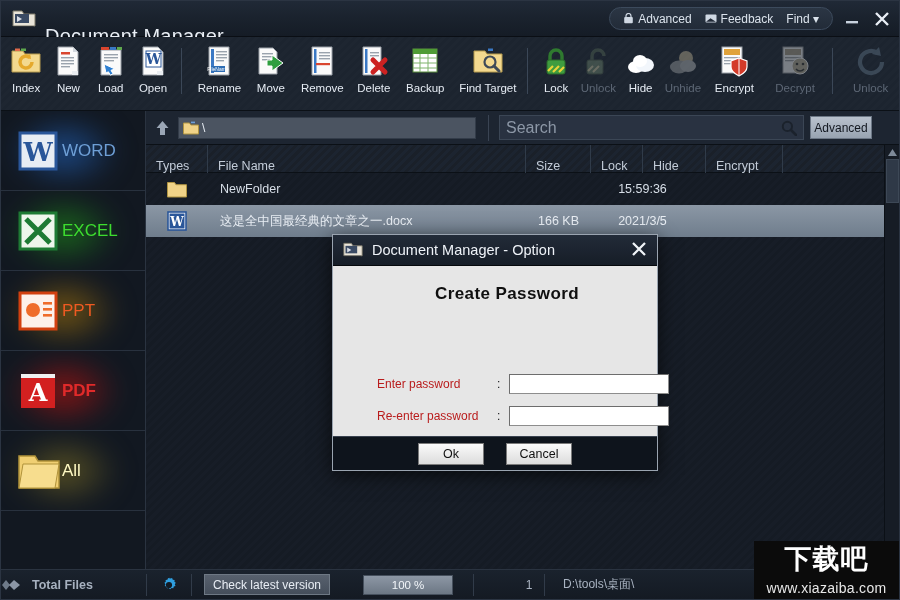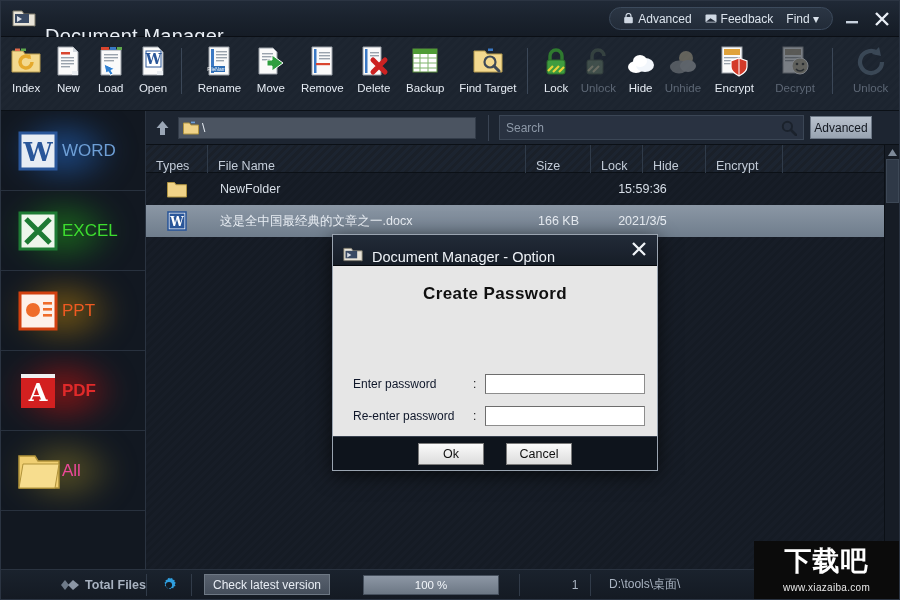--- a/index.html
+++ b/index.html
@@ -77,21 +77,21 @@
     display: flex; align-items: center; padding-left: 4px; gap: 3px;
   }
   #path-text { font-size: 12px; color: #e6ecf3; }
   #nav-sep { width: 1px; height: 26px; background: #3a4453; margin: 0 10px 0 12px; }
   #search-box {
     width: 305px; height: 25px; background: #293241; border: 1px solid #3b4655;
     display:flex; align-items:center; padding: 0 6px;
   }
   #search-input {
     flex: 1; background: transparent; border: none; outline: none;
-    font-size: 12px; color: #dde4ec; font-family: "Liberation Sans", sans-serif;
+    font-size: 16px; color: #dde4ec; font-family: "Liberation Sans", sans-serif;
   }
   #search-input::placeholder { color: #8d98a7; }
   #adv-btn {
     width: 62px; height: 23px; margin-left: 6px;
     background: linear-gradient(180deg, #b9c2cd 0%, #98a3b1 100%);
     border: 1px solid #6c7785; color: #12171f; font-size: 12px;
     display:flex; align-items:center; justify-content:center; cursor:pointer;
   }
 
   
@@ -147,68 +147,68 @@
   .sb-lbl { position: relative; z-index: 2; font-size: 17px; margin-left: 3px; font-weight: 500; }
 
   
   #statusbar {
     position: absolute; bottom: 0; left: 0; width: 900px; height: 30px;
     background: linear-gradient(180deg, #1a222d 0%, #141a23 100%);
     border-top: 1px solid #2a3340;
     display: flex; align-items: center;
   }
   .st-sep { width: 1px; height: 22px; background: #313b49; }
-  #total-files { width: 145px; display:flex; align-items:center; justify-content:flex-end; gap:5px;
+  #total-files { width: 145px; display:flex; align-items:center; justify-content:flex-start; gap:11px;
     font-size:12.5px; color:#a7b1bf; font-weight:bold; cursor:pointer; }
   #gear-btn { width: 44px; display:flex; align-items:center; justify-content:center; cursor:pointer; }
   #check-ver {
     margin-left: 12px; height: 21px; padding: 0 8px;
     background: linear-gradient(180deg, #58616e 0%, #454e5b 100%);
     border: 1px solid #6e7884; color: #e8edf4; font-size: 12px;
     display:flex; align-items:center; cursor:pointer;
   }
   #progress {
-    margin-left: 33px; width: 136px; height: 20px;
+    margin-left: 33px; width: 90px; height: 20px;
     background: linear-gradient(180deg, #8d97a5 0%, #6c7784 100%);
     border: 1px solid #46505d; color: #f2f6fa; font-size: 11.5px;
     display:flex; align-items:center; justify-content:center;
   }
   #count { margin-left: 40px; width: 30px; text-align:center; font-size:12px; color:#aab4c2; }
   #curpath { margin-left: 18px; font-size:12px; color:#aab4c2; }
 
   
   #watermark {
     position: absolute; right: 0px; bottom: 0px; width: 145px; height: 58px;
     background: #0b0b0b; display: flex; flex-direction: column;
     align-items: center; justify-content: center; pointer-events: none;
   }
   #wm-cn { font-size: 27px; color: #ffffff; font-weight: bold; letter-spacing: 1px;
            font-family: "DejaVu Sans", sans-serif; line-height: 1; }
-  #wm-url { font-size: 10px; color: #e8e8e8; margin-top: 8px; letter-spacing: .3px; }
+  #wm-url { font-size: 14px; color: #e8e8e8; margin-top: 8px; letter-spacing: .3px; }
 
   
   #dlg {
     position: absolute; left: 331px; top: 233px; width: 326px; height: 237px;
     background: #e6e6e6; border: 1px solid #9aa4b0;
     box-shadow: 0 4px 18px rgba(0,0,0,.65);
   }
   #dlg-title {
     height: 31px; background: linear-gradient(180deg, #222b38 0%, #161d27 100%);
-    display: flex; align-items: flex-end; border-bottom: 1px solid #05080c;
+    display: flex; align-items: center; border-bottom: 1px solid #05080c;
   }
   #dlg-icon { width: 22px; height: 20px; margin-left: 9px; }
   #dlg-title-text { font-size: 14.5px; color: #eef2f7; margin-left: 8px; }
   #dlg-close { position:absolute; right: 9px; top: 5px; cursor:pointer; color:#f0f4f8; }
-  #dlg-body { height: 170px; background: #e6e6e6; position: relative; }
+  #dlg-body { height: 170px; background: #e6e6e6; position: relative; margin-left: 24px; }
   #dlg-head {
     text-align: center; padding-top: 18px;
     font-size: 17px; color: #101010; font-weight: bold; letter-spacing: .4px;
   }
   .field { position: absolute; display: flex; align-items: center; }
-  .f-lbl { width: 120px; font-size: 12px; color: #0f172a; }
+  .f-lbl { width: 120px; font-size: 12px; color: #b91c1c; }
   .f-colon { width: 12px; font-size: 12px; color: #17181a; }
   .f-input {
     width: 160px; height: 20px; background: #ffffff;
     border: 1px solid #8d8d8d; border-top-color: #6d6d6d; border-left-color: #6d6d6d;
     outline: none; font-size: 12px; padding-left: 3px;
     font-family: "Liberation Sans", sans-serif;
   }
   #dlg-footer {
     height: 34px; background: #0e141c; border-top: 1px solid #39424f;
     display: flex; align-items: center; justify-content: center; gap: 22px;
@@ -643,21 +643,21 @@
               <text x="21" y="31" font-size="24" font-weight="bold" fill="#fff" text-anchor="middle" font-family="DejaVu Serif, serif">A</text>
             </svg></div>
           <div class="sb-lbl" style="color: rgb(224, 42, 42); font-weight: bold;">PDF</div>
         </div>
         <div class="sb-item">
           <div class="sb-glow" style="background: radial-gradient(rgb(93, 85, 36) 0%, rgba(0, 0, 0, 0) 72%);"></div>
           <div class="sb-ico"><svg width="44" height="42" viewBox="0 0 44 42">
               <path d="M2 6h16l3 5h21v27H2z" fill="#f0cf72" stroke="#b0923a" stroke-width="1.5"></path>
               <path d="M6 14h36l-4 24H2z" fill="#f7dd8e" stroke="#b0923a"></path>
             </svg></div>
-          <div class="sb-lbl" style="color: #ec4899;">All</div>
+          <div class="sb-lbl" style="color: #fef9c3;">All</div>
         </div>
       </div>
   </div>
 
   <div id="statusbar">
     <div id="total-files">
       <svg width="20" height="12" viewBox="0 0 20 12">
         <path d="M5 1l4 5-4 5-4-5z" fill="#6e7a89"></path>
         <path d="M13 1l6 5-6 5-5-5z" fill="#8b96a5"></path>
       </svg>

